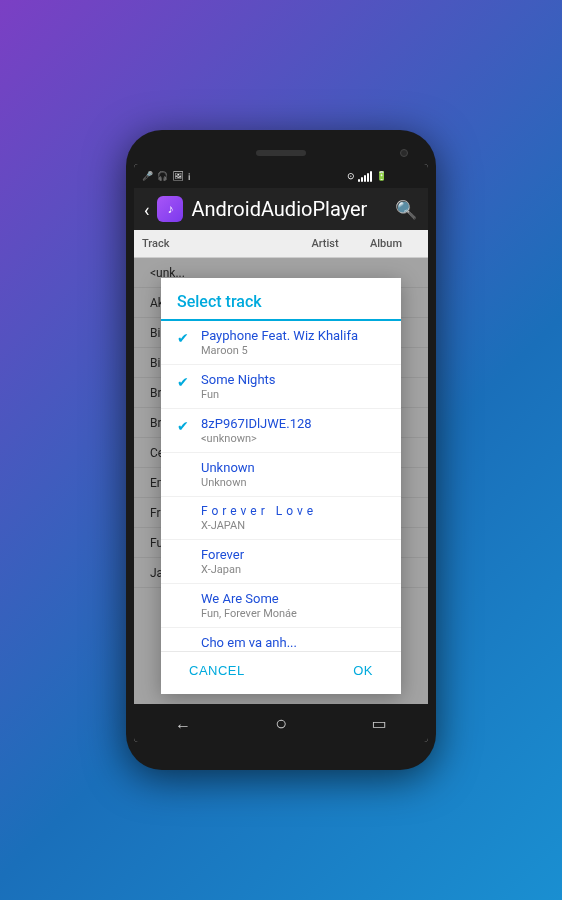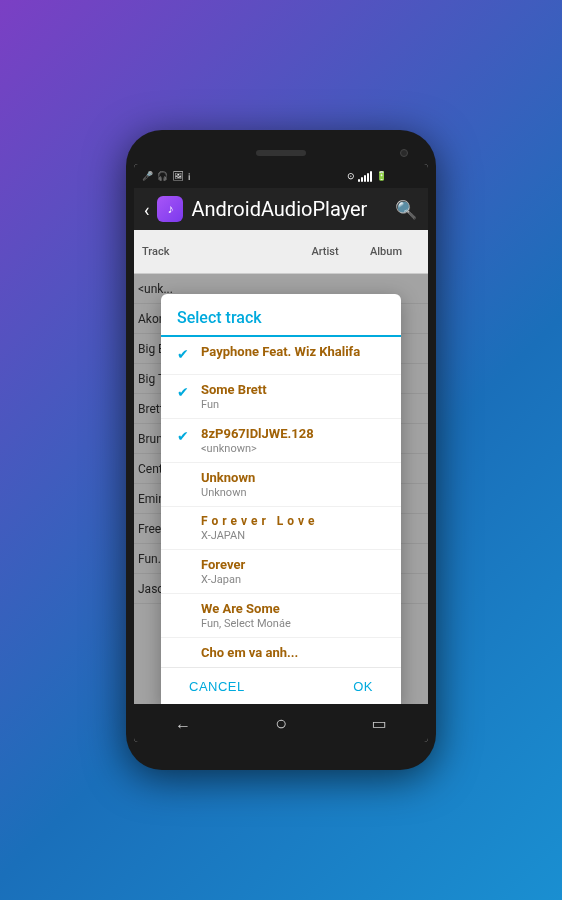--- a/index.html
+++ b/index.html
@@ -135,21 +135,21 @@
     }
     .search-icon-btn {
       color: white;
       font-size: 18px;
       cursor: pointer;
     }
 
     
     .col-headers {
       background: #eeeeee;
-      height: 44px;
+      height: 28px;
       display: flex;
       align-items: center;
       padding: 0 8px;
       border-bottom: 1px solid #ccc;
       flex-shrink: 0;
     }
     .col-header {
       font-size: 11px;
       color: #555;
       font-weight: 500;
@@ -162,42 +162,42 @@
     .track-list {
       flex: 1;
       overflow: hidden;
       background: #fafafa;
       position: relative;
     }
     .track-row {
       height: 30px;
       display: flex;
       align-items: center;
-      padding: 0 4px;
+      padding: 0 16px;
       border-bottom: 1px solid #e8e8e8;
       font-size: 12px;
       color: #333;
     }
 
     
     .dialog-overlay {
       position: absolute;
       top: 0; left: 0; right: 0; bottom: 0;
       background: rgba(0,0,0,0.35);
       display: flex;
       align-items: flex-start;
       justify-content: center;
       padding-top: 20px;
       z-index: 10;
     }
 
     
     .dialog {
       background: white;
-      border-radius: 6px;
+      border-radius: 0;
       width: 240px;
       box-shadow: 0 4px 20px rgba(0,0,0,0.3);
       overflow: hidden;
     }
     .dialog-title {
       padding: 14px 16px 8px;
       font-size: 16px;
       color: #00aadd;
       font-weight: 500;
       border-bottom: 2px solid #00aadd;
@@ -221,22 +221,22 @@
       margin-top: 2px;
       width: 14px;
       flex-shrink: 0;
     }
     .item-text {
       display: flex;
       flex-direction: column;
     }
     .item-title {
       font-size: 13px;
-      color: #a16207;
-      font-weight: 700;
+      color: #1d4ed8;
+      font-weight: 400;
     }
     .item-subtitle {
       font-size: 11px;
       color: #888;
       margin-top: 1px;
     }
     .forever-love .item-title {
       letter-spacing: 4px;
       font-size: 12px;
     }
@@ -344,27 +344,28 @@
 
       <div class="dialog-overlay">
         <div class="dialog">
           <div class="dialog-title">Select track</div>
           <div class="dialog-list">
 
             <div class="dialog-item">
               <span class="check-icon">✔</span>
               <div class="item-text">
                 <span class="item-title">Payphone Feat. Wiz Khalifa</span>
+                <span class="item-subtitle">Maroon 5</span>
               </div>
             </div>
 
             <div class="dialog-item">
               <span class="check-icon">✔</span>
               <div class="item-text">
-                <span class="item-title">Some Brett</span>
+                <span class="item-title">Some Nights</span>
                 <span class="item-subtitle">Fun</span>
               </div>
             </div>
 
             <div class="dialog-item">
               <span class="check-icon">✔</span>
               <div class="item-text">
                 <span class="item-title">8zP967IDlJWE.128</span>
                 <span class="item-subtitle">&lt;unknown&gt;</span>
               </div>
@@ -391,21 +392,21 @@
               <div class="item-text">
                 <span class="item-title">Forever</span>
                 <span class="item-subtitle">X-Japan</span>
               </div>
             </div>
 
             <div class="dialog-item">
               <span class="check-icon" style="visibility:hidden">✔</span>
               <div class="item-text">
                 <span class="item-title">We Are Some</span>
-                <span class="item-subtitle">Fun, Select Monáe</span>
+                <span class="item-subtitle">Fun, Forever Monáe</span>
               </div>
             </div>
 
             <div class="dialog-item">
               <span class="check-icon" style="visibility:hidden">✔</span>
               <div class="item-text">
                 <span class="item-title">Cho em va anh...</span>
 
               </div>
             </div>

